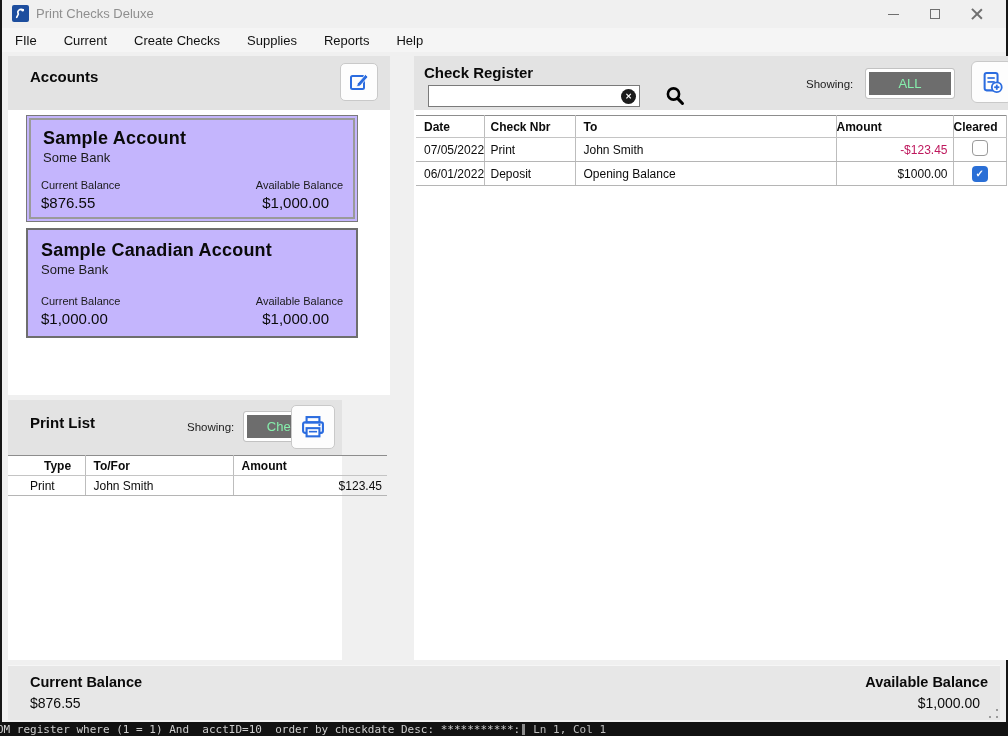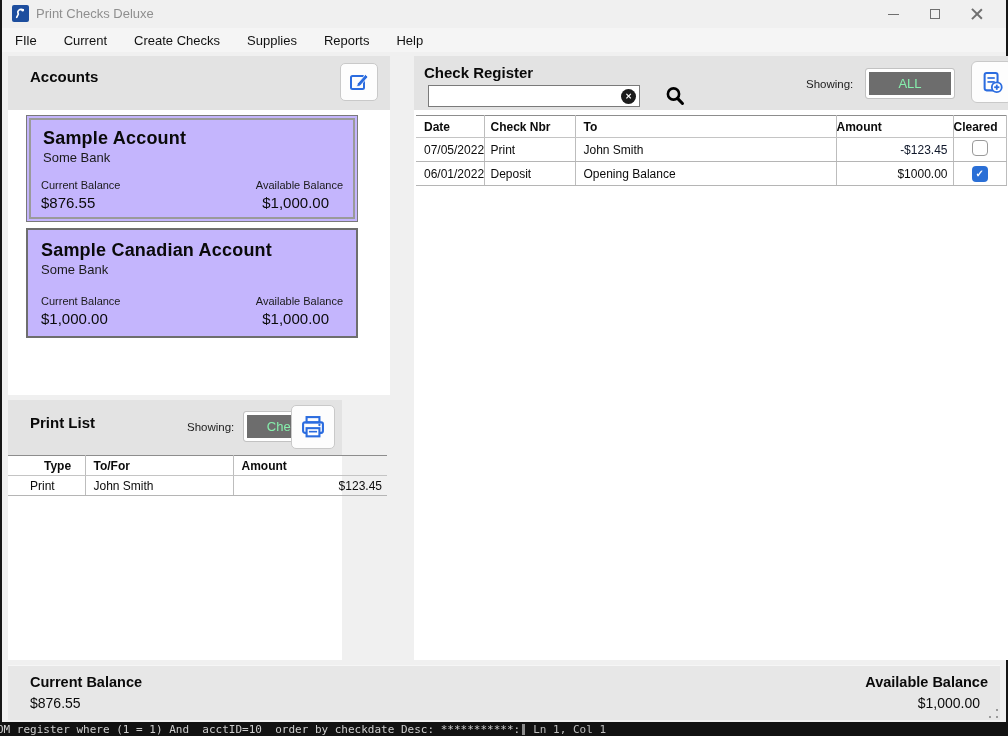--- a/index.html
+++ b/index.html
@@ -121,21 +121,21 @@
   .magnifier-btn { position:absolute; left:248px; top:27px; width:26px; height:26px; display:flex; align-items:center; justify-content:center; cursor:pointer; }
   .cr-showing { left:392px; top:22px; }
   .all-btn { left:452px; top:13px; width:88px; height:29px; }
   .add-btn { right:9px; top:5px; width:42px; height:42px; border-radius:6px; }
 
   .cr-table { position:absolute; left:2px; top:59px; width:591px; border-top:1px solid #8d8d8d; background:#fff; }
   .cr-table th, .cr-table td { border-right:1px solid #bdbdbd; overflow:hidden; white-space:nowrap; }
   .cr-table th:last-child, .cr-table td:last-child { border-right:1px solid #bdbdbd; }
   .cr-table th { text-align:left; font-weight:bold; height:22px; border-bottom:1px solid #c4c4c4; }
   .cr-table td { height:24px; border-bottom:1px solid #b5b5b5; }
-  .neg { color:#0f172a;text-align:right; }
+  .neg { color:#be185d;text-align:right; }
   .cleared-col { text-align:center; }
   .cb { width:16px; height:16px; border-radius:4px; display:inline-flex; align-items:center; justify-content:center; margin:0 auto; cursor:pointer; }
   .cb-unchecked { border:1.6px solid #9a9a9a; background:#fff; }
   .cb-checked { background:#2a6fd6; color:#fff; font-size:10px; font-weight:bold; }
 
   .v-scrollbar { position:absolute; left:595px; top:60px; width:7px; }
   .v-thumb { width:7px; height:17px; background:#2f6bd8; cursor:pointer; }
   .v-track { width:7px; height:58px; background:#fbfbfb; border:1px solid #9f9f9f; border-top:none; }
 
   

